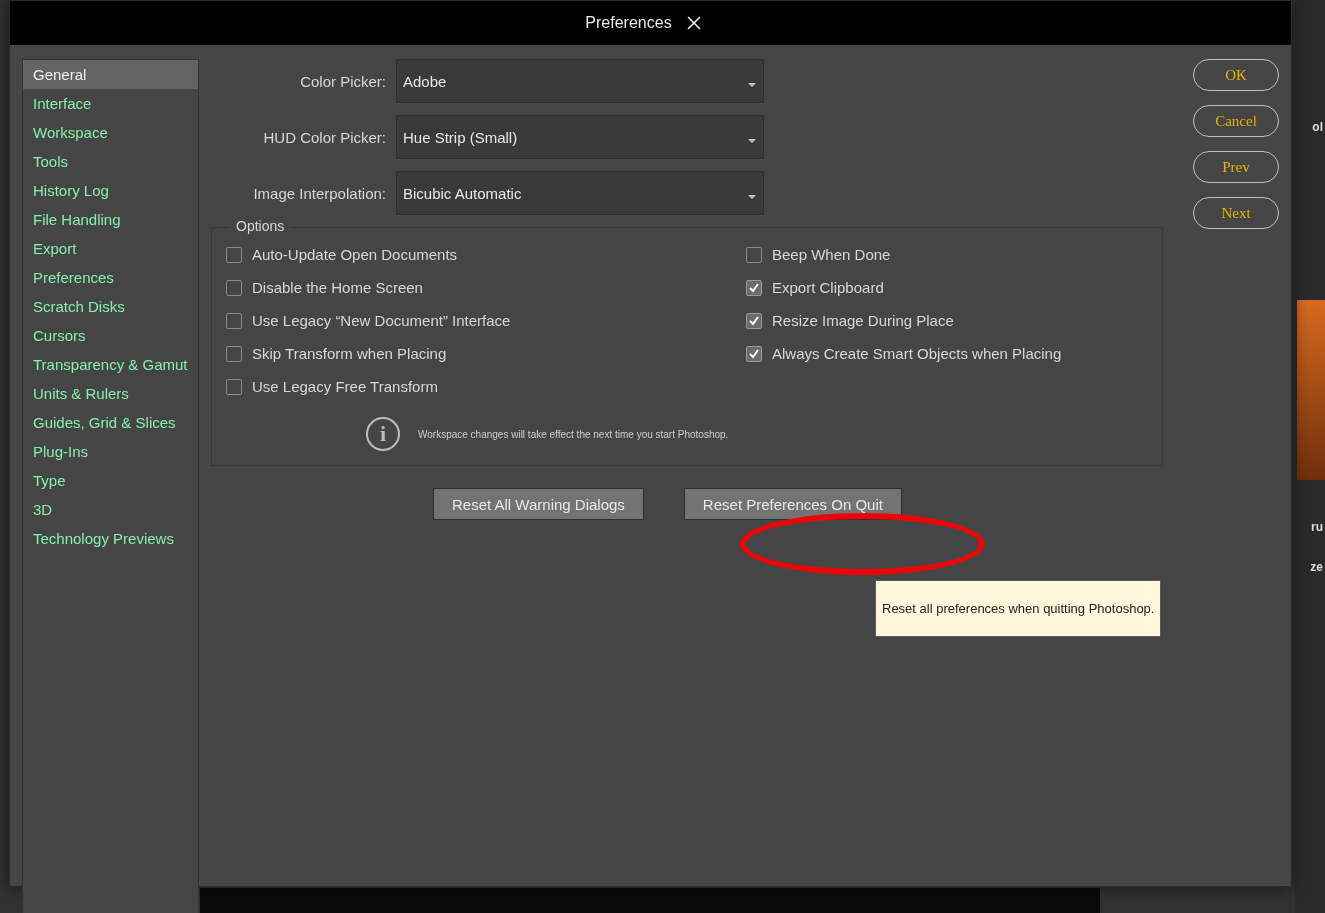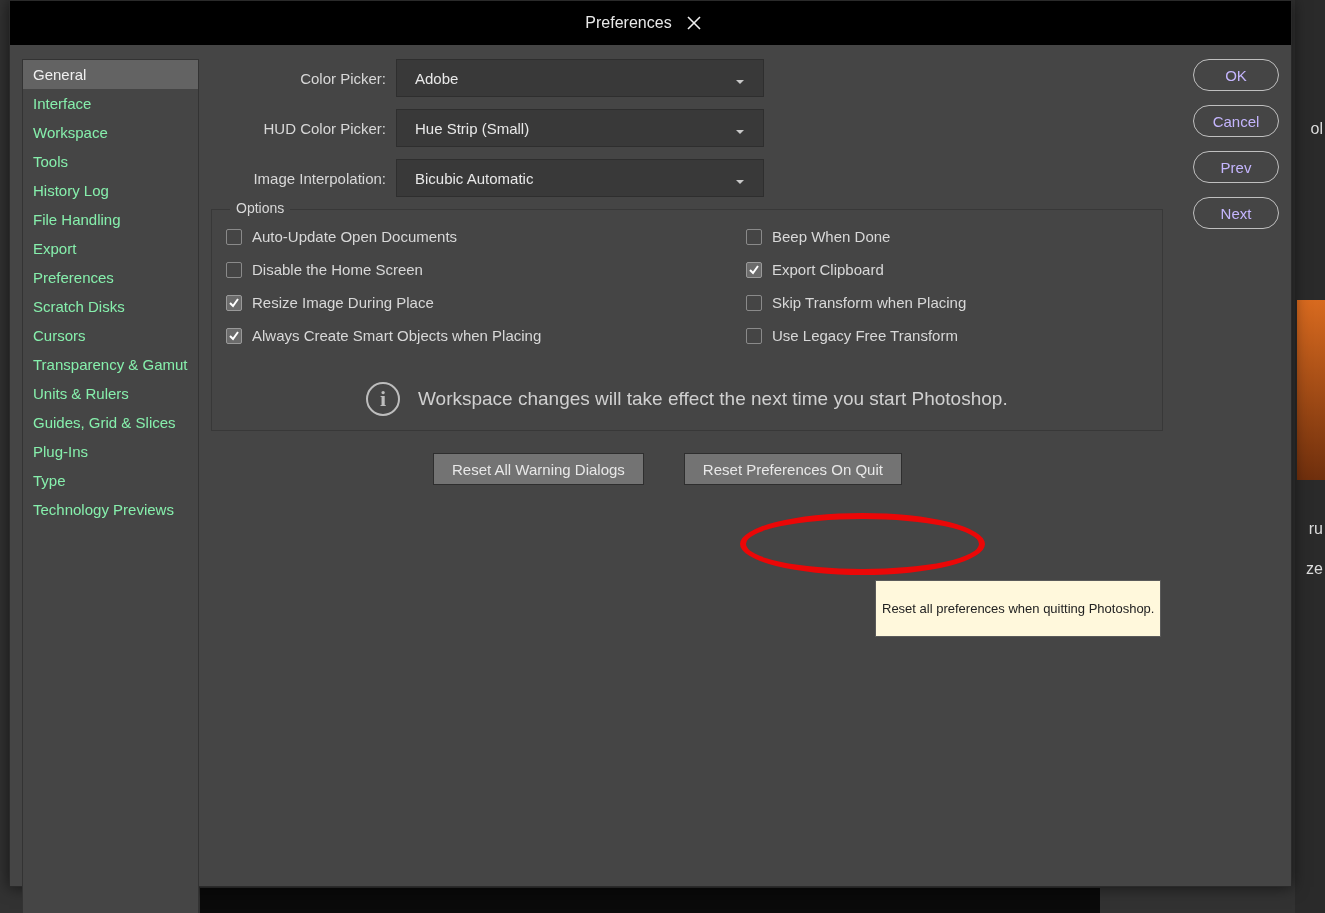--- a/index.html
+++ b/index.html
@@ -80,43 +80,44 @@
     display:flex;
     gap: 20px;
   }
   .settings-col { flex:1; }
   .buttons-col { width: 96px; display:flex; flex-direction:column; gap:14px; align-items:flex-end; }
   .pill-btn {
     width: 86px; height:32px;
     border: 1px solid #bfbfbf;
     border-radius: 16px;
     background: transparent;
-    color:#c4b5fd;
+    color:#eab308;
     font-size:15px;
     display:flex; align-items:center; justify-content:center;
     cursor:pointer;
+    font-family:Liberation Serif, serif;
   }
   
   .form-row {
     display:flex; align-items:center;
     margin-bottom: 12px;
   }
   .form-row .lbl {
     width: 185px;
     text-align: right;
     padding-right: 10px;
     font-size:15px;
     color:#d8d8d8;
   }
   .dropdown {
-    width: 368px; height: 38px;
+    width: 368px; height: 44px;
     background:#393939;
     border:1px solid #2e2e2e;
     display:flex; align-items:center;
-    padding: 0 18px;
+    padding: 0 6px;
     justify-content: space-between;
     color:#e8e8e8;
     cursor:pointer;
     font-size:15px;
   }
   .chev { width:10px; height:10px; }
   .chev svg { width:10px; height:10px; fill:#c8c8c8; }
   
   .fieldset {
     position: relative;
@@ -159,21 +160,21 @@
     display:flex; align-items:center; gap:18px;
     padding: 6px 0 0 140px;
   }
   .info-icon {
     width:34px; height:34px;
     border:2px solid #bdbdbd; border-radius:50%;
     display:flex; align-items:center; justify-content:center;
     color:#bdbdbd; font-weight:bold; font-size:22px;
     font-family: Georgia, serif;
   }
-  .info-text { color:#d0d0d0; font-size:19px; }
+  .info-text { color:#d0d0d0; font-size:10px; }
   .bottom-buttons {
     display:flex; gap:40px;
     margin-top: 22px;
     padding-left: 222px;
   }
   .flat-btn {
     height:32px;
     padding: 0 18px;
     border:1px solid #2e2e2e;
     background:#737373;
@@ -194,21 +195,21 @@
     position:absolute;
     left: 865px; top: 579px;
     background:#fff8dc;
     border:1px solid #5a5a5a;
     color:#222;
     font-size:13px;
     padding:20px 6px;
     white-space:nowrap;
   }
   
-  .frag { position:absolute; color:#dcdcdc; font-size:16px; font-weight:normal; }
+  .frag { position:absolute; color:#dcdcdc; font-size:12px; font-weight:bold; }
 </style>
 </head>
 <body>
 
 <div class="bg-strip-right"></div>
 <div class="bg-orange"></div>
 <div class="bg-bottom-dark"></div>
 <span class="frag" style="right:2px; top:120px;">ol</span>
 <span class="frag" style="right:2px; top:520px;">ru</span>
 <span class="frag" style="right:2px; top:560px;">ze</span>
@@ -235,20 +236,21 @@
         <div class="sidebar-item">File Handling</div>
         <div class="sidebar-item">Export</div>
         <div class="sidebar-item">Preferences</div>
         <div class="sidebar-item">Scratch Disks</div>
         <div class="sidebar-item">Cursors</div>
         <div class="sidebar-item">Transparency &amp; Gamut</div>
         <div class="sidebar-item">Units &amp; Rulers</div>
         <div class="sidebar-item">Guides, Grid &amp; Slices</div>
         <div class="sidebar-item">Plug-Ins</div>
         <div class="sidebar-item">Type</div>
+        <div class="sidebar-item">3D</div>
         <div class="sidebar-item">Technology Previews</div>
       </div>
 
     <div class="main">
       <div class="settings-col">
 
         <div class="form-row">
           <div class="lbl">Color Picker:</div>
           <div class="dropdown">
             <span>Adobe</span>
@@ -295,20 +297,24 @@
               </div>
               <div class="chk-row">
                 <div class="chk checked">
                   <svg viewBox="0 0 12 12">
                     <path d="M2 6 L5 9 L10 2" stroke="#fff" stroke-width="2" fill="none"></path>
                   </svg>
                 </div>
                 <span class="chk-label">Export Clipboard</span>
               </div>
               <div class="chk-row">
+                <div class="chk"></div>
+                <span class="chk-label">Use Legacy “New Document” Interface</span>
+              </div>
+              <div class="chk-row">
                 <div class="chk checked">
                   <svg viewBox="0 0 12 12">
                     <path d="M2 6 L5 9 L10 2" stroke="#fff" stroke-width="2" fill="none"></path>
                   </svg>
                 </div>
                 <span class="chk-label">Resize Image During Place</span>
               </div>
               <div class="chk-row">
                 <div class="chk"></div>
                 <span class="chk-label">Skip Transform when Placing</span>

